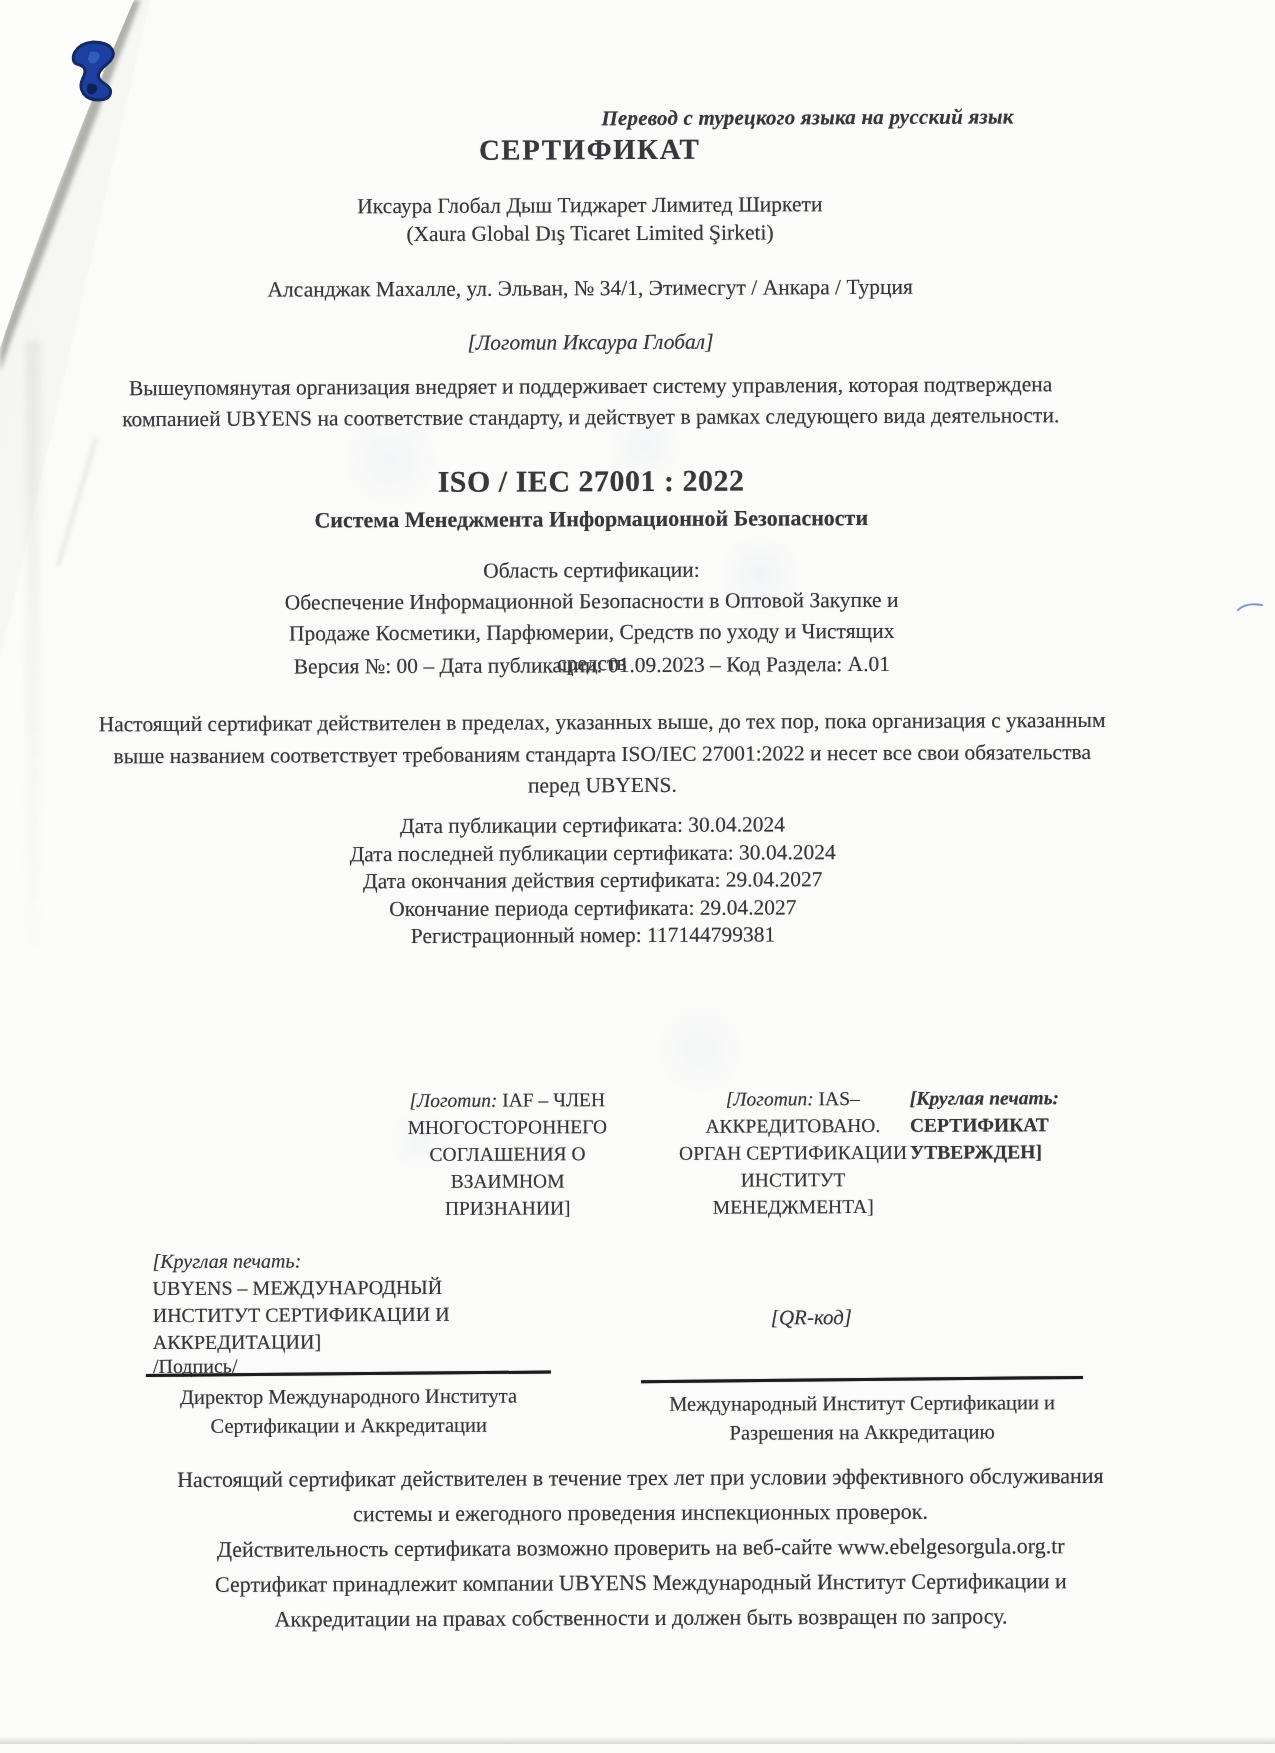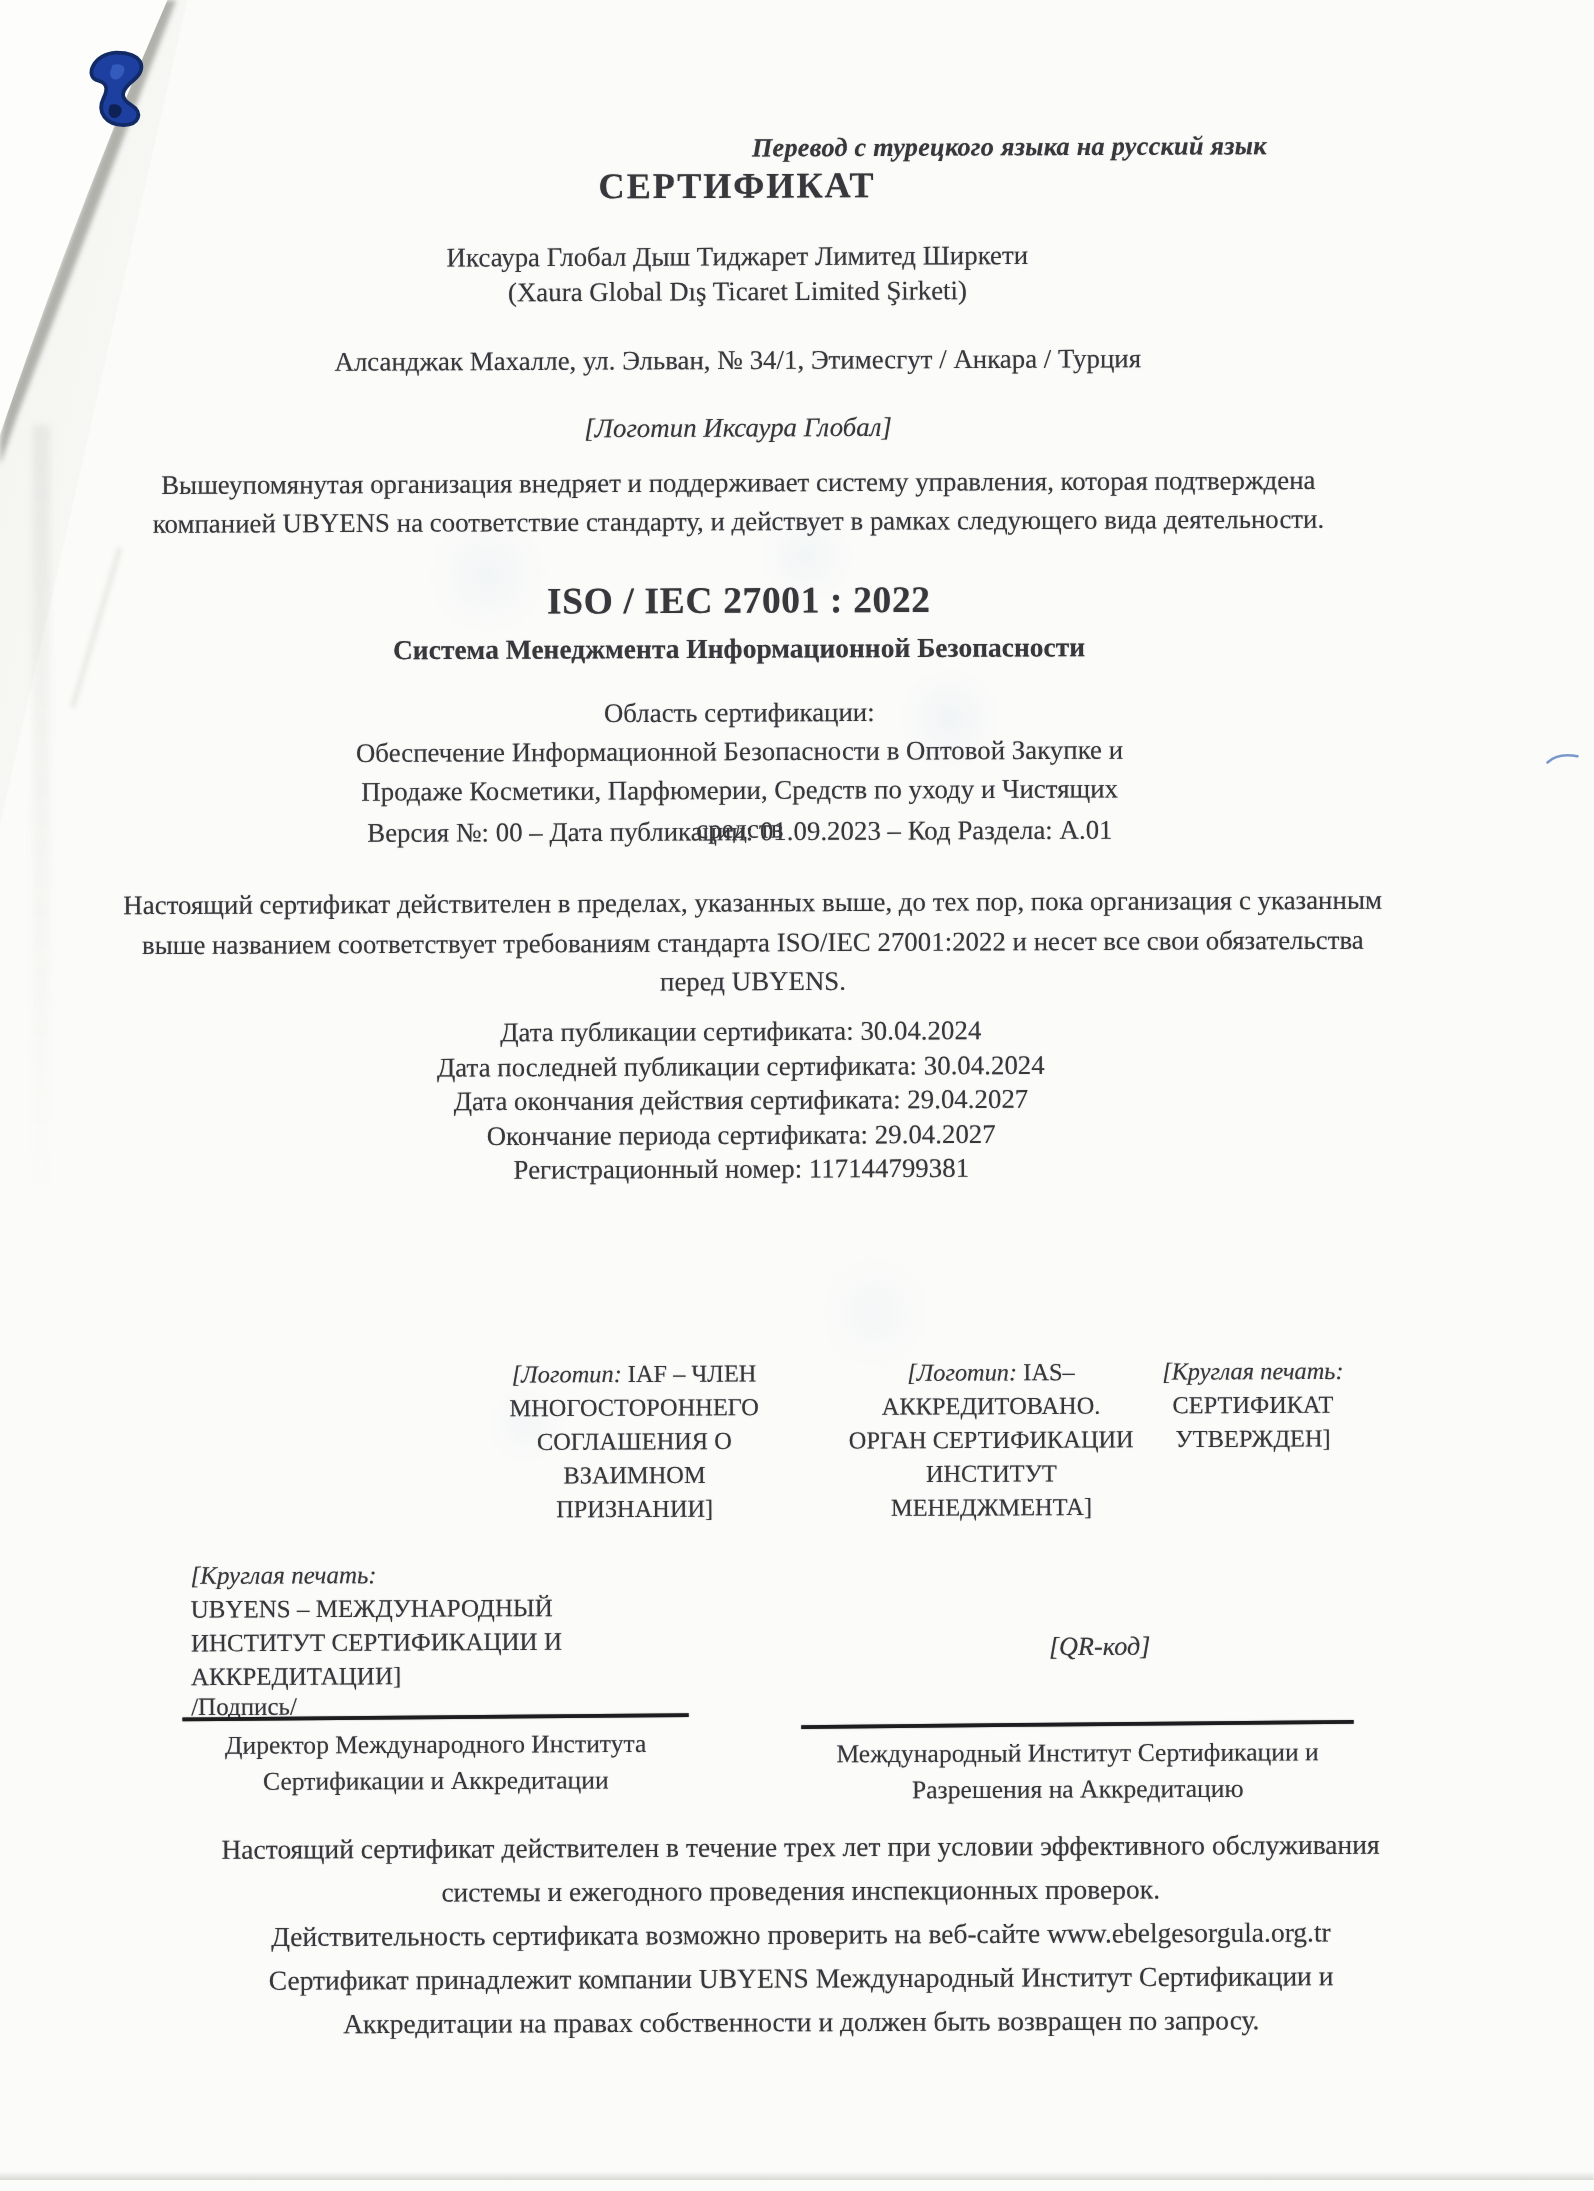--- a/index.html
+++ b/index.html
@@ -59,39 +59,39 @@
 
   .logo-col {
     top: 1086px;
     font-size: 19.5px; line-height: 27px;
     text-align: center;
   }
   .logo-col .pfx { font-style: italic; }
   .logo-col-1 { left: 148px;  width: 228px; }
   .logo-col-2 { left: 388px;  width: 235px; }
   .logo-col-3 { left: 672px;  width: 238px; }
-  .logo-col-4 { left: 908px;  width: 185px; text-align: center; }
+  .logo-col-4 { left: 908px;  width: 185px; text-align: left; font-weight: bold; }
 
   .stamp-left {
     top: 1246px; left: 150px; width: 336px;
     font-size: 20px; line-height: 27px;
   }
   .stamp-left .pfx { font-style: italic; display: block; }
   .sig-note { top: 1353px; left: 150px; width: 300px; font-size: 20px; }
 
   .rule {
     height: 3px;
     background: #1d1d20;
     box-shadow: 0 0 1px rgba(0,0,0,0.6);
   }
   .rule-left  { top: 1371px; left: 143px; width: 405px; transform: rotate(-0.25deg); }
   .rule-right { top: 1379px; left: 638px; width: 442px; transform: rotate(-0.3deg); }
 
   .caption-left  { top: 1381px; left: 143px; width: 405px; font-size: 20.5px; line-height: 29px; text-align: center; }
-  .qr-note       { top: 1306px; left: 768px; width: 218px; font-size: 21px; font-style: italic; text-align: center; }
+  .qr-note       { top: 1306px; left: 768px; width: 218px; font-size: 21px; font-style: italic; text-align: left; }
   .caption-right { top: 1390px; left: 638px; width: 442px; font-size: 20.5px; line-height: 29px; text-align: center; }
 
   .footer {
     top: 1460px; left: 147px; width: 980px;
     font-size: 22px; line-height: 35px;
     text-align: center;
   }
   .footer div { margin: 0; }
 
   

